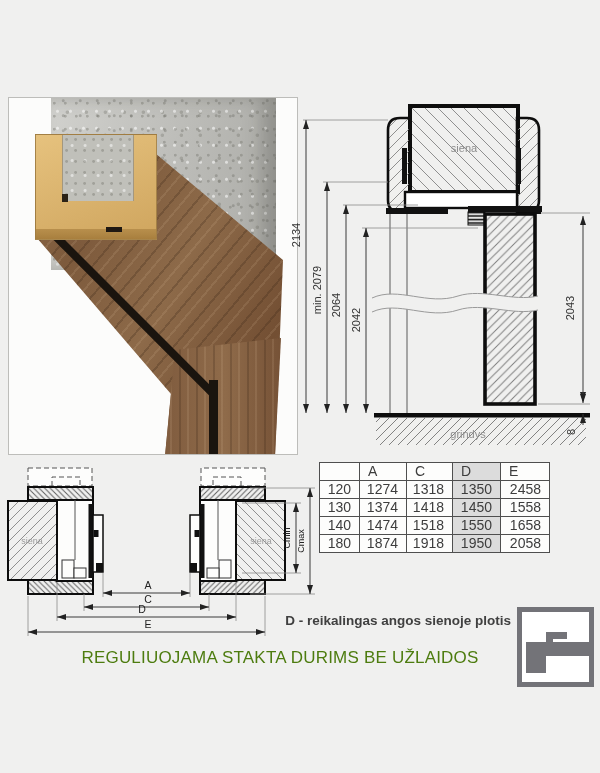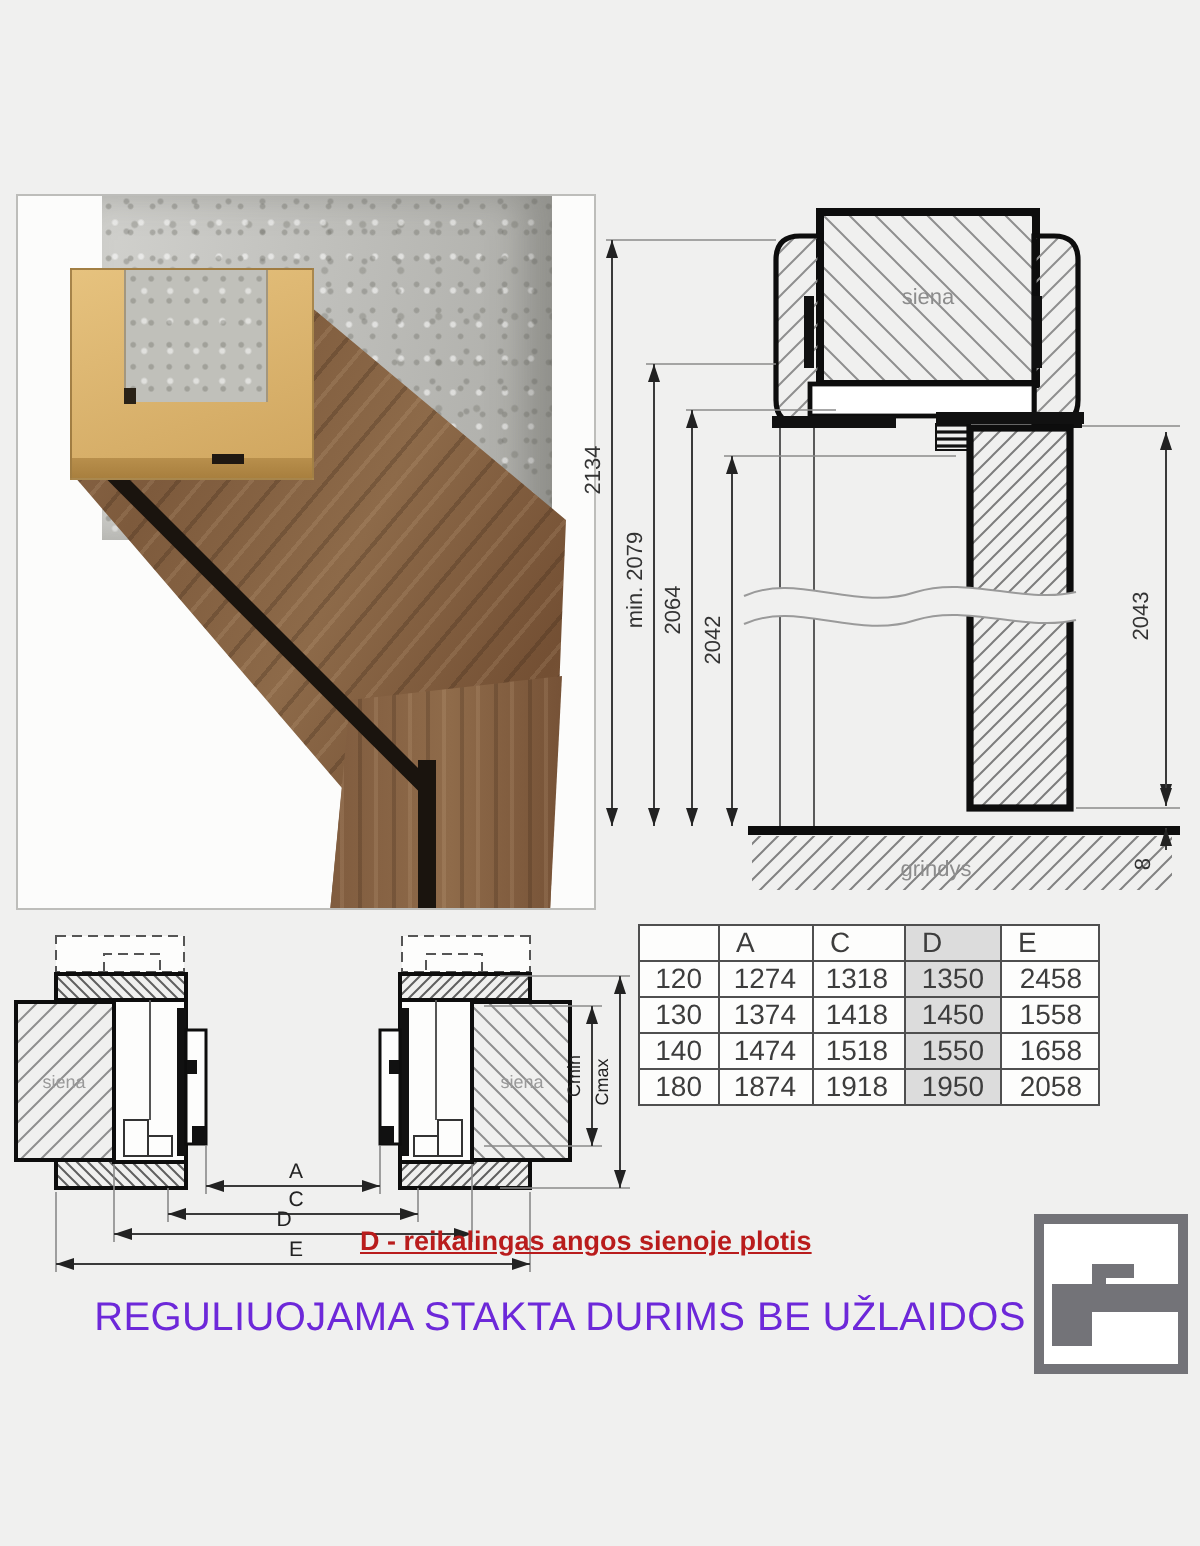--- a/index.html
+++ b/index.html
@@ -54,22 +54,22 @@
   table.dims th{text-align:left;padding:1px 0 1px 8px;}
   table.dims td{text-align:right;padding:1px 8px 1px 0;}
   table.dims th:nth-child(1),table.dims td:nth-child(1){width:31px;}
   table.dims th:nth-child(2),table.dims td:nth-child(2){width:38px;}
   table.dims th:nth-child(3),table.dims td:nth-child(3){width:37px;}
   table.dims th:nth-child(4),table.dims td:nth-child(4){width:39px;}
   table.dims th:nth-child(5),table.dims td:nth-child(5){width:40px;}
   table.dims .hl{background:#dcdcdc;}
 
   
-  .note{position:absolute;left:180px;top:613px;width:331px;font-size:13.5px;font-weight:bold;color:#b91c1c;text-decoration:underline;}
-  .title{position:absolute;left:30px;top:648px;width:500px;text-align:center;font-size:20px;color:#6d28d9;letter-spacing:.2px;}
+  .note{position:absolute;left:180px;top:613px;width:331px;text-align:right;font-size:13.5px;font-weight:bold;color:#404040;}
+  .title{position:absolute;left:30px;top:648px;width:500px;text-align:center;font-size:17px;color:#4d7c0f;letter-spacing:.2px;}
 
   
   .logo{position:absolute;left:517px;top:607px;width:77px;height:80px;background:#fff;border:5px solid #737378;box-sizing:border-box;}
   .logo div{position:absolute;background:#737378;}
   .logo .bar{left:20%;right:0;top:43%;height:20%;}
   .logo .hook-top{left:36%;top:28%;width:31%;height:10%;}
   .logo .hook-stem{left:36%;top:28%;width:10%;height:17%;}
   .logo .block{left:6%;top:43%;width:30%;height:44%;}
 </style>
 </head>

